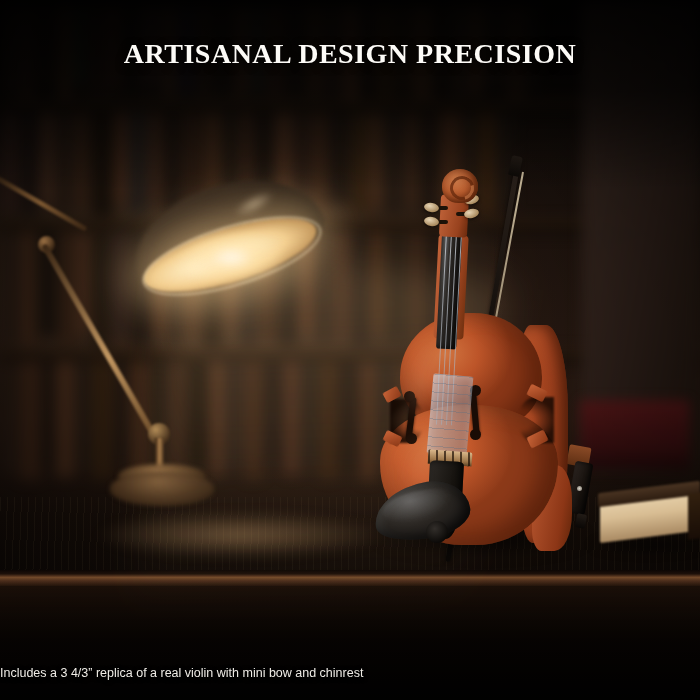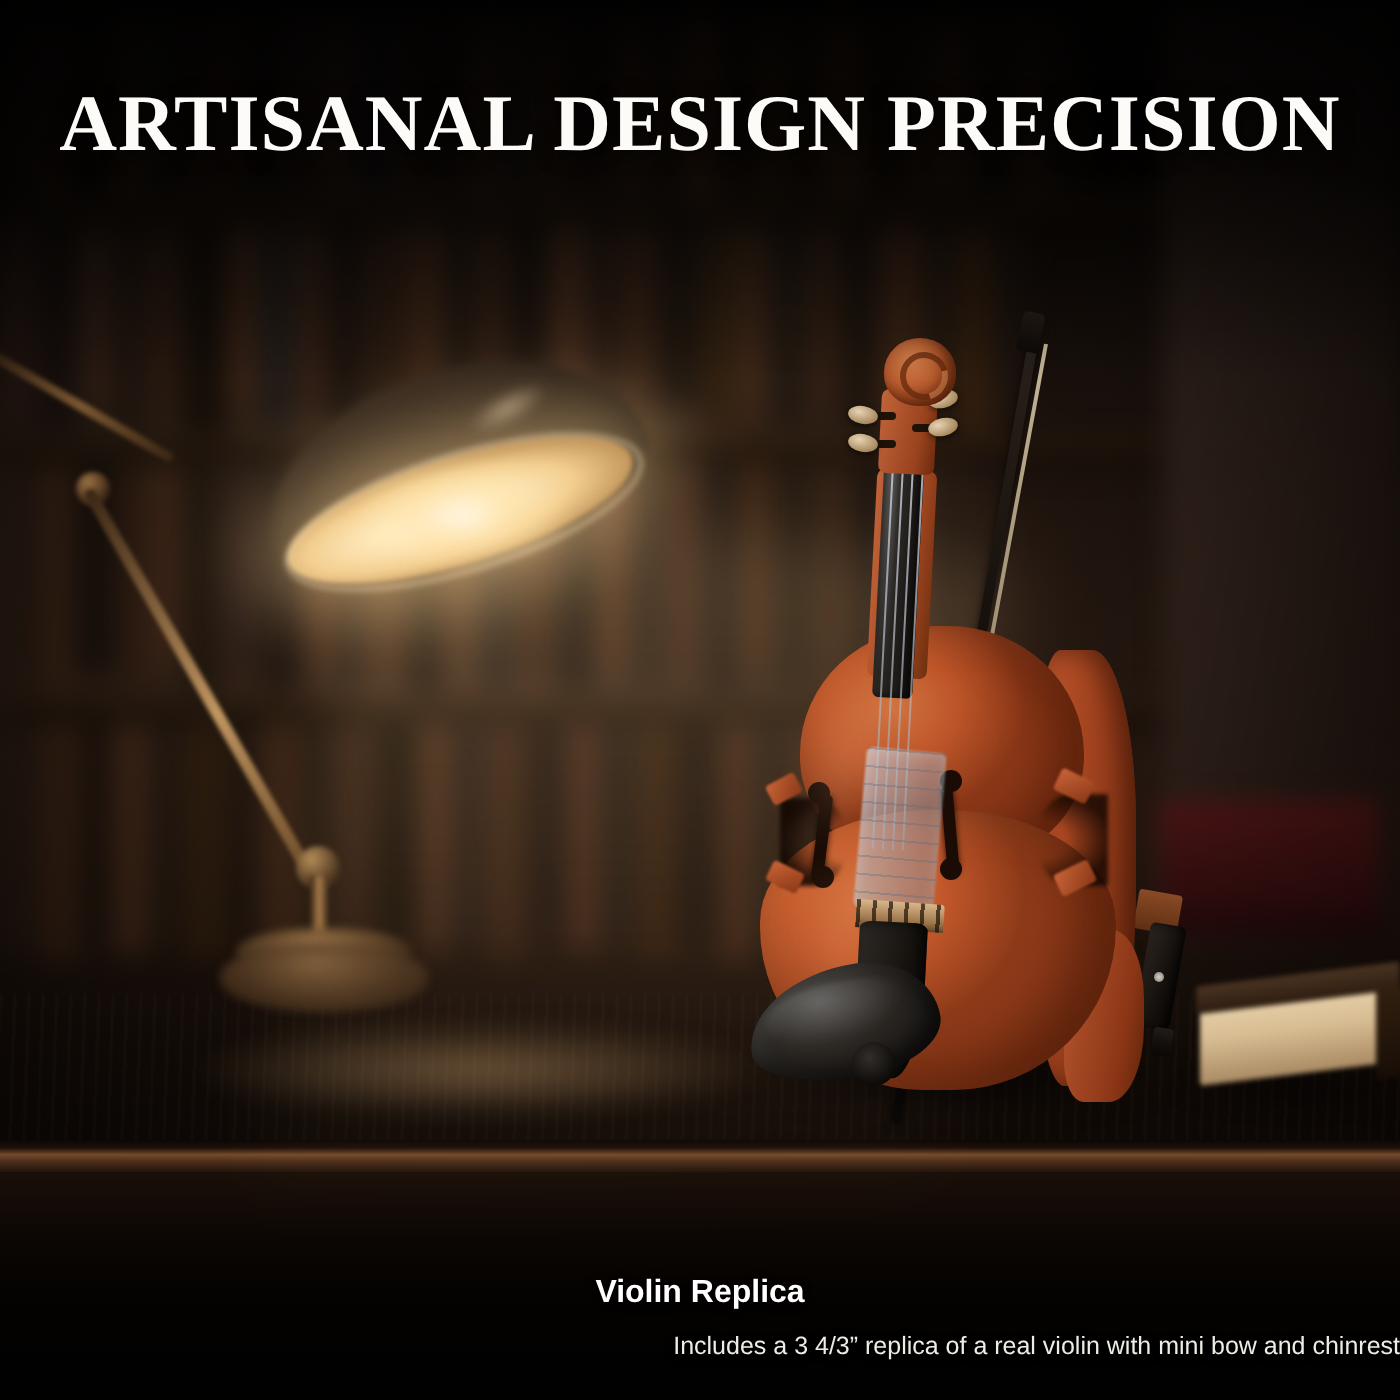--- a/index.html
+++ b/index.html
@@ -244,34 +244,34 @@
     background:linear-gradient(180deg,#221b16,#0b0806);border-radius:2px;}
 
   
   .txt-scrim-top{position:absolute;left:0;top:0;right:0;height:190px;
     background:linear-gradient(180deg,rgba(0,0,0,.80) 0%,rgba(0,0,0,.62) 48%,rgba(0,0,0,0) 100%);pointer-events:none;}
   .txt-scrim-bot{position:absolute;left:0;bottom:0;right:0;height:120px;
     background:linear-gradient(0deg,rgba(0,0,0,.90) 0%,rgba(0,0,0,.66) 48%,rgba(0,0,0,0) 100%);pointer-events:none;}
 
   .headline{position:absolute;left:0;right:0;top:38px;text-align:center;
     font-family:"Liberation Serif","DejaVu Serif",serif;
-    font-size:40px;font-weight:700;color:#fdfbf7;letter-spacing:.5px;
+    font-size:28px;font-weight:700;color:#fdfbf7;letter-spacing:.5px;
     text-shadow:0 2px 10px rgba(0,0,0,.85);white-space:nowrap;}
 
   .subcopy{position:absolute;left:56px;right:56px;top:96px;text-align:center;
     font-family:"Liberation Sans","DejaVu Sans",sans-serif;
     font-size:14.5px;line-height:1.52;color:#f2efe9;font-weight:400;
     text-shadow:0 1px 5px rgba(0,0,0,.9);}
 
   .caption-title{position:absolute;left:0;right:0;bottom:44px;text-align:center;
     font-family:"Liberation Sans","DejaVu Sans",sans-serif;
     font-size:16px;font-weight:700;color:#ffffff;text-shadow:0 1px 5px rgba(0,0,0,.95);}
-  .caption-sub{position:absolute;left:0;right:0;bottom:20px;text-align:right;
+  .caption-sub{position:absolute;left:0;right:0;bottom:20px;text-align:left;
     font-family:"Liberation Sans","DejaVu Sans",sans-serif;
-    font-size:12.5px;font-weight:400;color:#efece6;text-shadow:0 1px 5px rgba(0,0,0,.95);margin-left:28px;}
+    font-size:12.5px;font-weight:400;color:#efece6;text-shadow:0 1px 5px rgba(0,0,0,.95);}
 </style>
 </head>
 <body>
 
 <div class="stage">
 
   <div class="bg"></div>
 
   <div class="shelf-wall">
     <div class="shelf-row" style="top:6px;height:96px;">
@@ -501,16 +501,15 @@
     <div class="peg p3"></div>
     <div class="peg p4"></div>
     <div class="v-scroll"></div>
     <div class="v-scroll-spiral"></div>
   </div>
 
   <div class="txt-scrim-top"></div>
   <div class="txt-scrim-bot"></div>
 
   <div class="headline">ARTISANAL DESIGN PRECISION</div>
-  <div class="caption-title">Violin Replica</div>
   <div class="caption-sub">Includes a 3 4/3” replica of a real violin with mini bow and chinrest</div>
 
 </div>
 
 </body></html>

